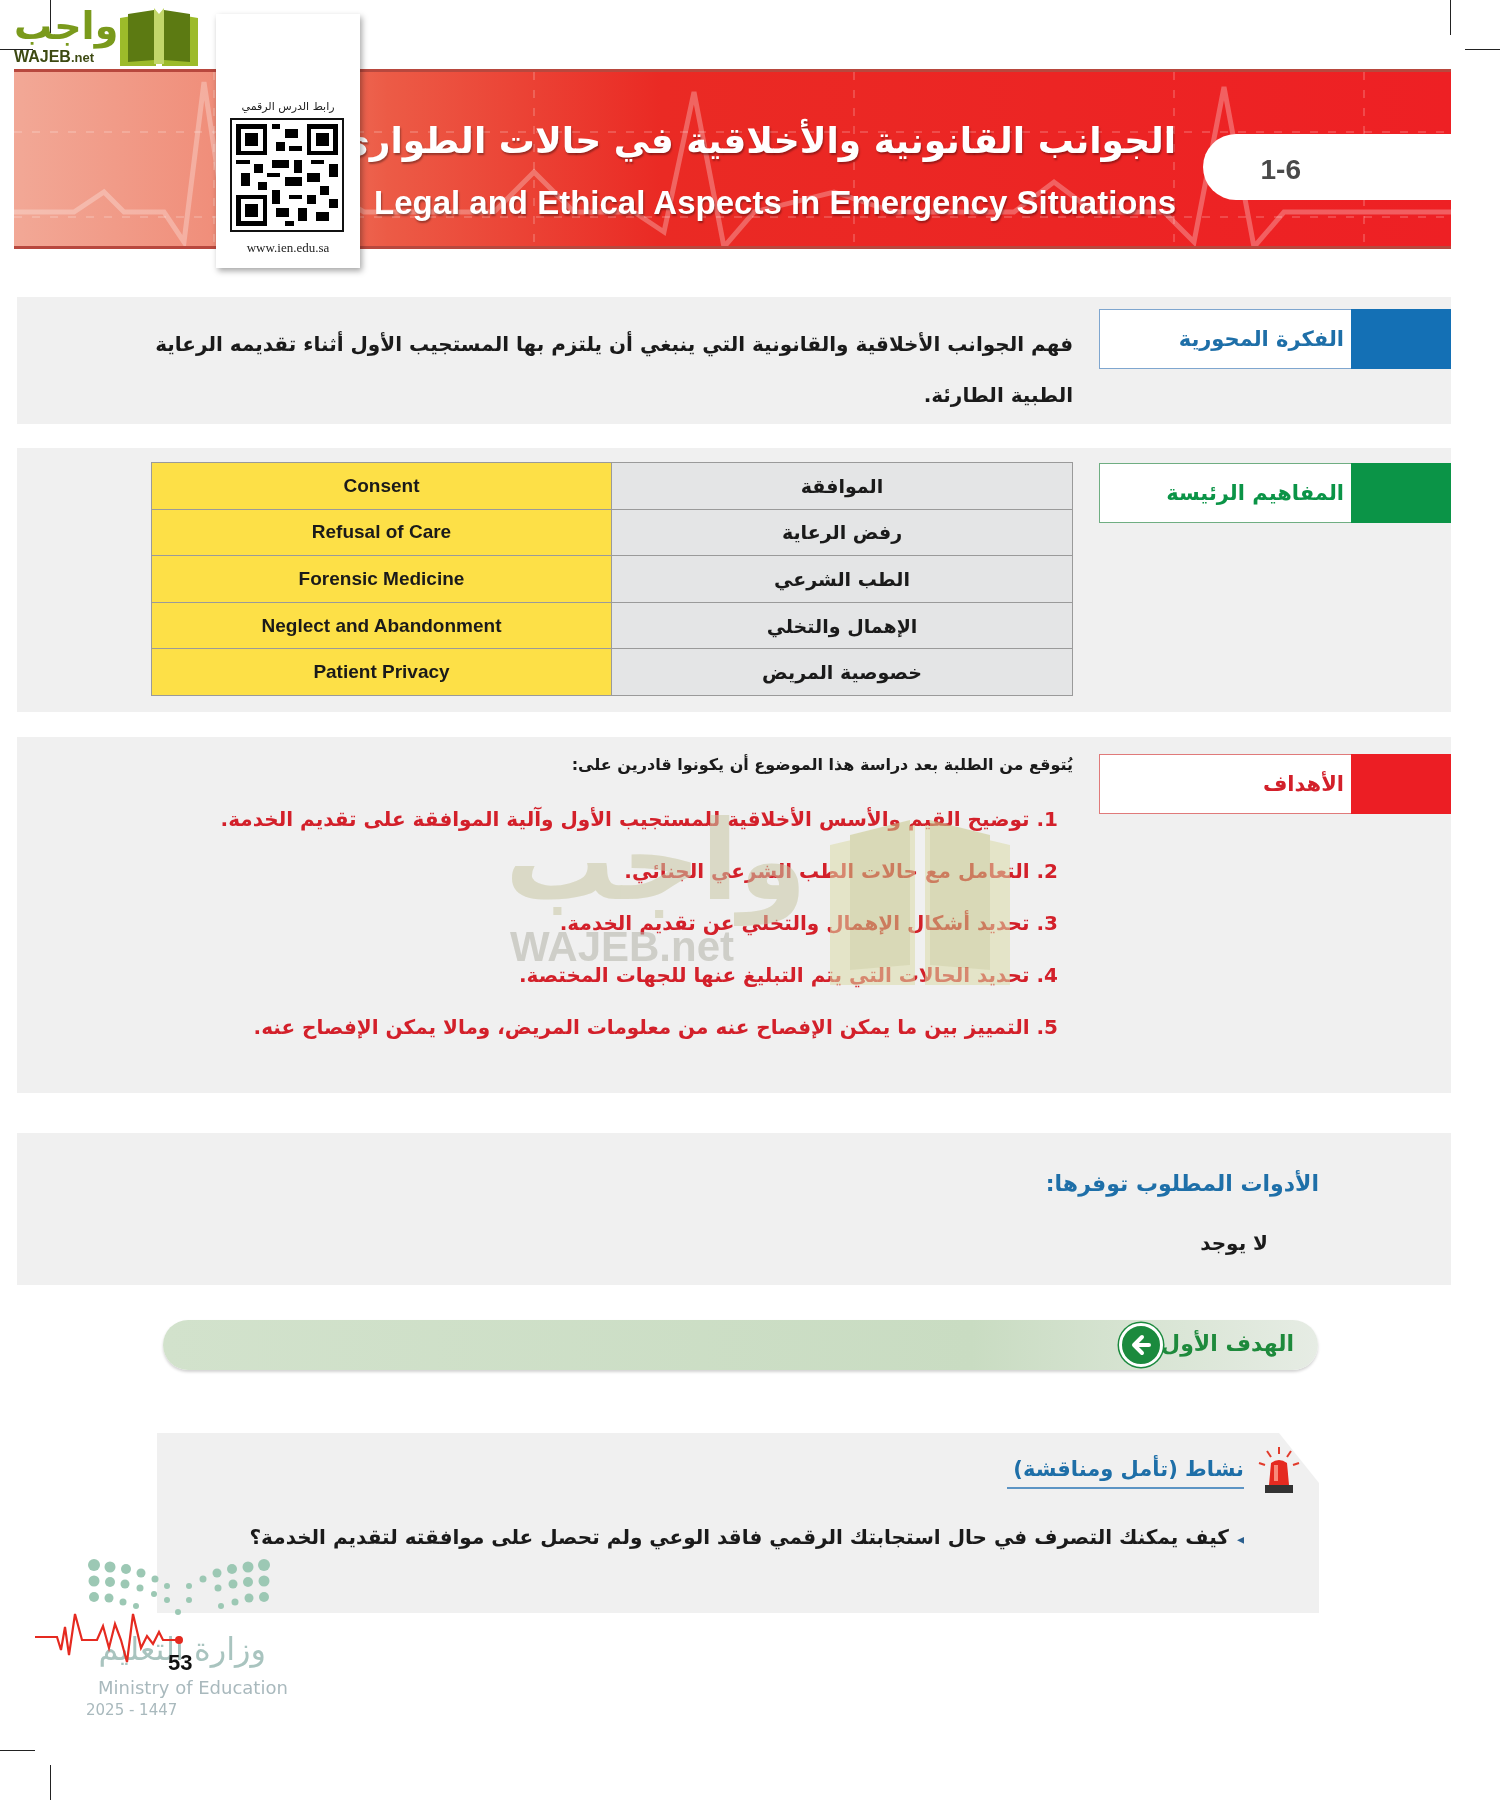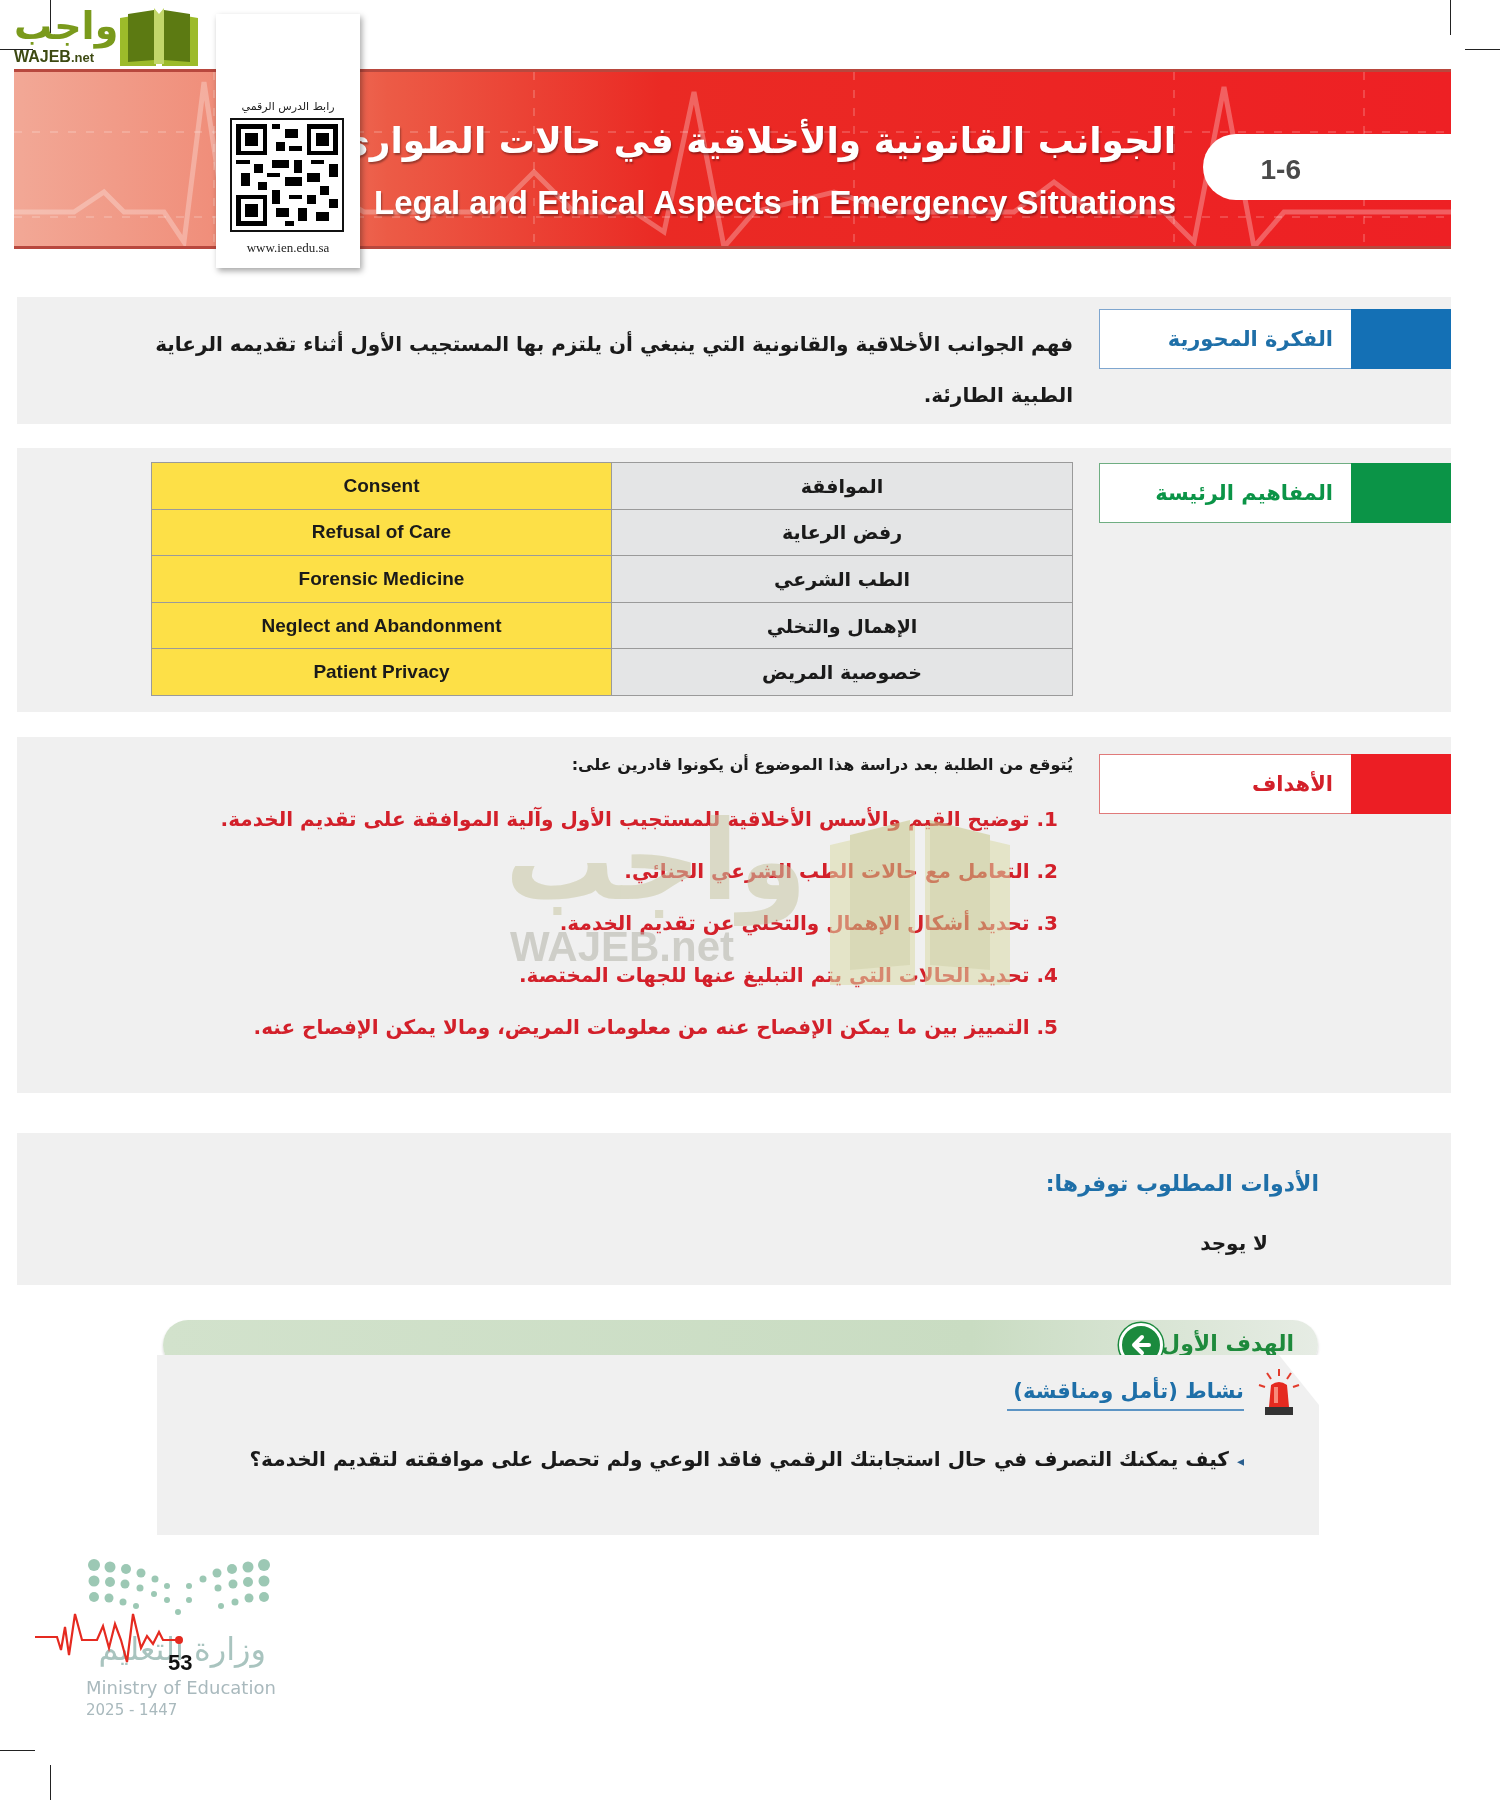--- a/index.html
+++ b/index.html
@@ -31,21 +31,21 @@
   .qr-card { position: absolute; left: 216px; top: 14px; width: 144px; height: 254px; background: #ffffff;
              box-shadow: 2px 3px 6px rgba(0,0,0,0.35); }
   .qr-label { position: absolute; top: 86px; width: 100%; text-align: center; font-size: 11px; direction: rtl; color: #222; }
   .qr-code { position: absolute; left: 14px; top: 104px; width: 114px; height: 114px; border: 2px solid #111; background: #fff; }
   .qr-url { position: absolute; top: 226px; width: 100%; text-align: center; font-size: 13px; font-family: "Liberation Serif", serif; color: #222; }
 
   
   .sec { position: absolute; left: 17px; width: 1434px; background: #f0f0f0; }
   .sec-label { position: absolute; right: 0; width: 352px; height: 60px; background: #ffffff; display: flex; }
   .sec-label .swatch { width: 100px; height: 100%; }
-  .sec-label .lbl { flex: 1; border: 1.5px solid; border-right: none; display: flex; align-items: center; justify-content: flex-end; padding-right: 18px; }
+  .sec-label .lbl { flex: 1; border: 1.5px solid; border-right: none; display: flex; align-items: center; justify-content: flex-end; padding-right: 7px; }
   .sec-label .lbl span { font-size: 21px; font-weight: bold; direction: rtl; }
   .sec-label { flex-direction: row; }
 
   
   .idea-text { position: absolute; right: 378px; top: 22px; width: 960px; font-size: 20px; font-weight: bold; line-height: 51px; direction: rtl; text-align: right; color: #1a1a1a; }
 
   
   .concept-table { position: absolute; left: 134px; top: 14px; width: 922px; border-collapse: collapse; border: 1.5px solid #8a8a8a; }
   .concept-table td { height: 46.6px; border: 1px solid #9a9a9a; text-align: center; font-size: 19px; }
   .concept-table td.en { background: #fde047; width: 460px; font-family: "Liberation Sans", sans-serif; font-weight: bold; }
@@ -67,32 +67,32 @@
   .tools-value { position: absolute; right: 183px; top: 98px; font-size: 20px; font-weight: bold; color: #1a1a1a; direction: rtl; }
 
   
   .goal-pill { position: absolute; left: 163px; top: 1320px; width: 1155px; height: 50px; border-radius: 25px;
                background: linear-gradient(90deg, #d2e2cc 0%, #c9dcc2 70%, #e6ece4 100%); box-shadow: 0 2px 3px rgba(0,0,0,0.18); }
   .goal-label { position: absolute; right: 24px; top: 11px; font-size: 22px; font-weight: bold; color: #1e8a3c; direction: rtl; white-space: nowrap; }
   .goal-arrow { position: absolute; right: 155px; top: 3px; width: 44px; height: 44px; border-radius: 50%; background: #1b8a3e; border: 3px solid #ffffff; box-shadow: 0 0 0 1.5px #1b8a3e; display:flex; align-items:center; justify-content:center; }
   .goal-text { position: absolute; right: 232px; top: 11px; font-size: 22px; font-weight: bold; color: #1a1a1a; direction: rtl; white-space: nowrap; }
 
   
-  .activity { position: absolute; left: 157px; top: 1355px; width: 1162px; height: 180px; background: #f0f0f0; }
+  .activity { position: absolute; left: 157px; top: 1433px; width: 1162px; height: 180px; background: #f0f0f0; }
   .activity-corner { position: absolute; right: 0; top: 0; width: 0; height: 0; border-left: 40px solid transparent; border-top: 50px solid #ffffff; }
   .act-title { position: absolute; right: 75px; top: 24px; font-size: 21px; font-weight: bold; color: #1e6fa8; direction: rtl; white-space: nowrap; padding-bottom: 6px; border-bottom: 2px solid #5c94c4; padding-left: 6px; }
   .act-siren { position: absolute; right: 18px; top: 12px; width: 44px; height: 50px; }
   .act-q { position: absolute; right: 75px; top: 92px; font-size: 20px; font-weight: bold; color: #1a1a1a; direction: rtl; white-space: nowrap; }
   .act-bullet { color: #2a5f8f; font-size: 14px; margin-left: 8px; }
 
   
   .moe-dots { position: absolute; left: 86px; top: 1558px; width: 186px; height: 70px; }
   .moe-ecg { position: absolute; left: 35px; top: 1610px; width: 150px; height: 66px; }
   .moe-ar { position: absolute; left: 86px; top: 1630px; font-size: 32px; color: #a9c4bf; direction: rtl; width: 180px; text-align: right; }
-  .moe-en { position: absolute; left: 86px; top: 1677px; font-size: 18px; color: #a9b9bd; font-family: "DejaVu Sans", sans-serif; }
+  .moe-en { position: absolute; left: 98px; top: 1677px; font-size: 18px; color: #a9b9bd; font-family: "DejaVu Sans", sans-serif; }
   .moe-year { position: absolute; left: 86px; top: 1701px; font-size: 15px; color: #a9b9bd; font-family: "DejaVu Sans", sans-serif; }
   .page-num { position: absolute; left: 168px; top: 1650px; font-size: 22px; font-weight: bold; color: #111; font-family: "Liberation Sans", sans-serif; }
 </style>
 </head>
 <body>
 
 <div class="crop" style="left:50px;top:0;width:1px;height:33px;"></div>
 <div class="crop" style="left:0;top:49px;width:33px;height:1px;"></div>
 <div class="crop" style="left:1450px;top:0;width:1px;height:35px;"></div>
 <div class="crop" style="left:1465px;top:49px;width:35px;height:1px;"></div>

